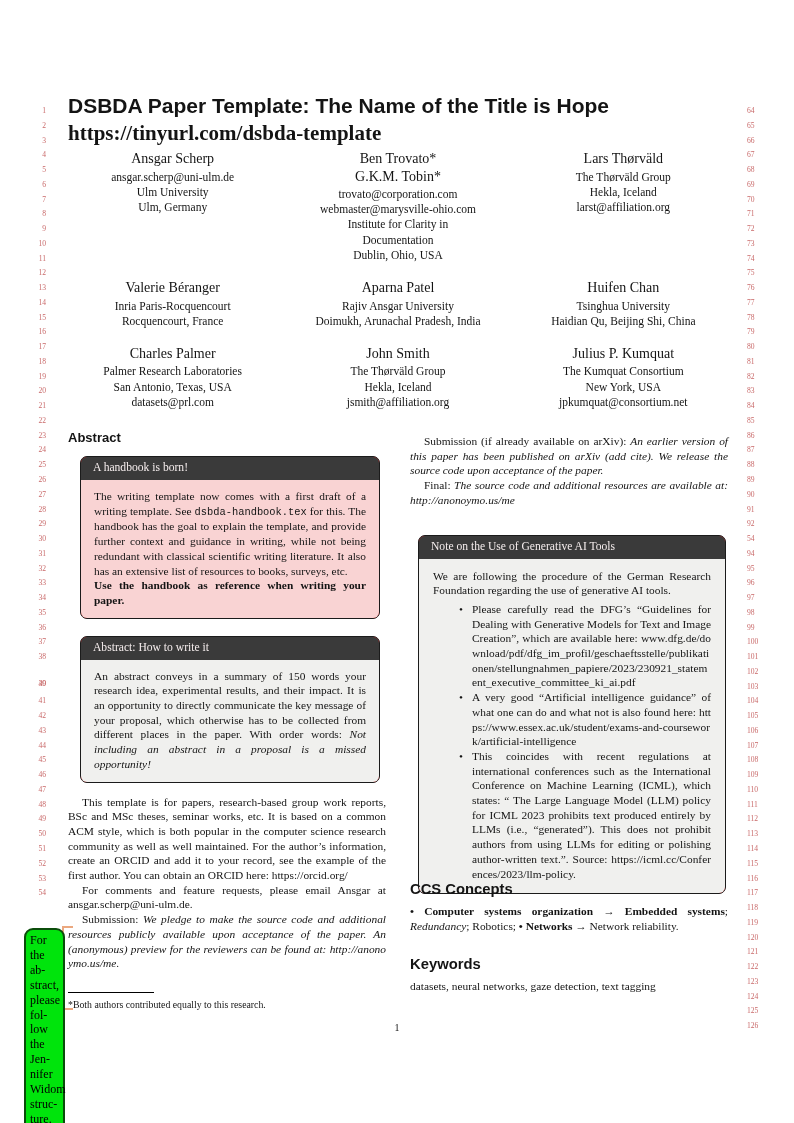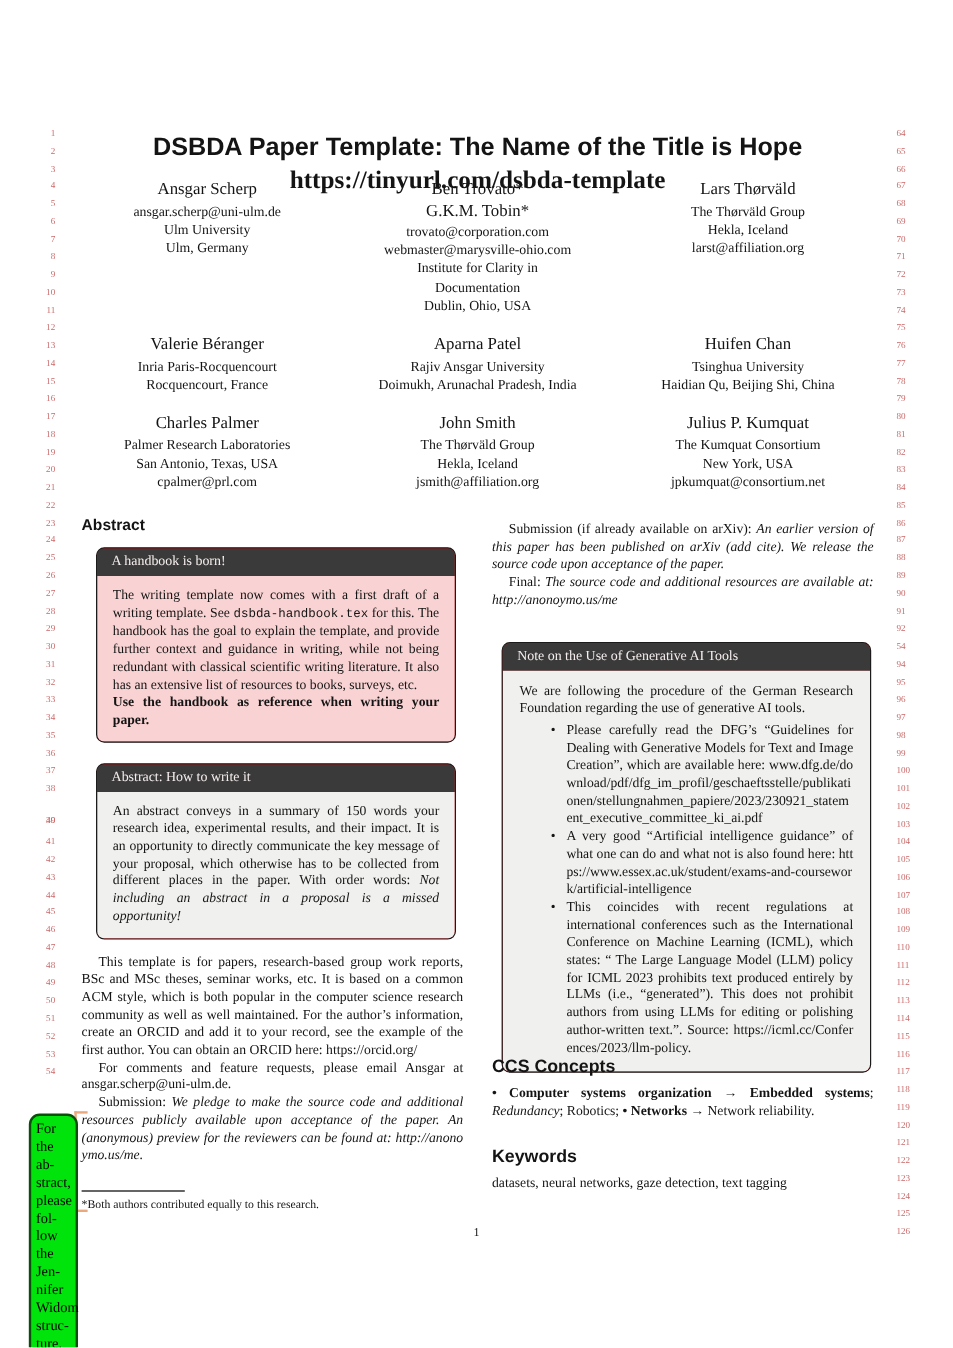--- a/index.html
+++ b/index.html
@@ -5,21 +5,21 @@
   html,body{margin:0;padding:0;background:#ffffff;}
   .page{position:relative;width:794px;height:1123px;background:#fff;overflow:hidden;
         font-family:"Liberation Serif",serif;color:#141414;}
   
   .lineno{position:absolute;font-size:7.6px;line-height:8px;color:var(--line-number,#c96a6a);
           font-family:"Liberation Serif",serif;}
   .linenos-left{position:absolute;left:30px;top:0;width:16px;height:100%;}
   .linenos-left .lineno{right:0;text-align:right;width:16px;}
   .linenos-right{position:absolute;left:747px;top:0;width:20px;height:100%;}
   
-  .titleblock{position:absolute;left:68px;top:110px;width:660px;text-align:center;}
+  .titleblock{position:absolute;left:68px;top:93px;width:660px;}
   .t1{font-family:"Liberation Sans",sans-serif;font-weight:bold;font-size:21px;line-height:26px;}
   .t2{font-family:"Liberation Serif",serif;font-weight:bold;font-size:21px;line-height:26px;margin-top:1px;}
   
   .authors{position:absolute;left:68px;top:150px;width:660px;display:grid;
            grid-template-columns:repeat(3,1fr);row-gap:21px;gap:16px;}
   .acell{text-align:center;}
   .aname{font-size:14px;line-height:17.5px;}
   .adetail{font-size:11.5px;line-height:15.2px;}
   .acell .aname + .adetail{margin-top:2px;}
   
@@ -239,21 +239,21 @@
       </div>
       <div class="acell">
         <div class="aname">Huifen Chan</div>
         <div class="adetail">Tsinghua University</div>
         <div class="adetail">Haidian Qu, Beijing Shi, China</div>
       </div>
       <div class="acell">
         <div class="aname">Charles Palmer</div>
         <div class="adetail">Palmer Research Laboratories</div>
         <div class="adetail">San Antonio, Texas, USA</div>
-        <div class="adetail">cpalmer@prl.com</div>
+        <div class="adetail">datasets@prl.com</div>
       </div>
       <div class="acell">
         <div class="aname">John Smith</div>
         <div class="adetail">The Thørväld Group</div>
         <div class="adetail">Hekla, Iceland</div>
         <div class="adetail">jsmith@affiliation.org</div>
       </div>
       <div class="acell">
         <div class="aname">Julius P. Kumquat</div>
         <div class="adetail">The Kumquat Consortium</div>

